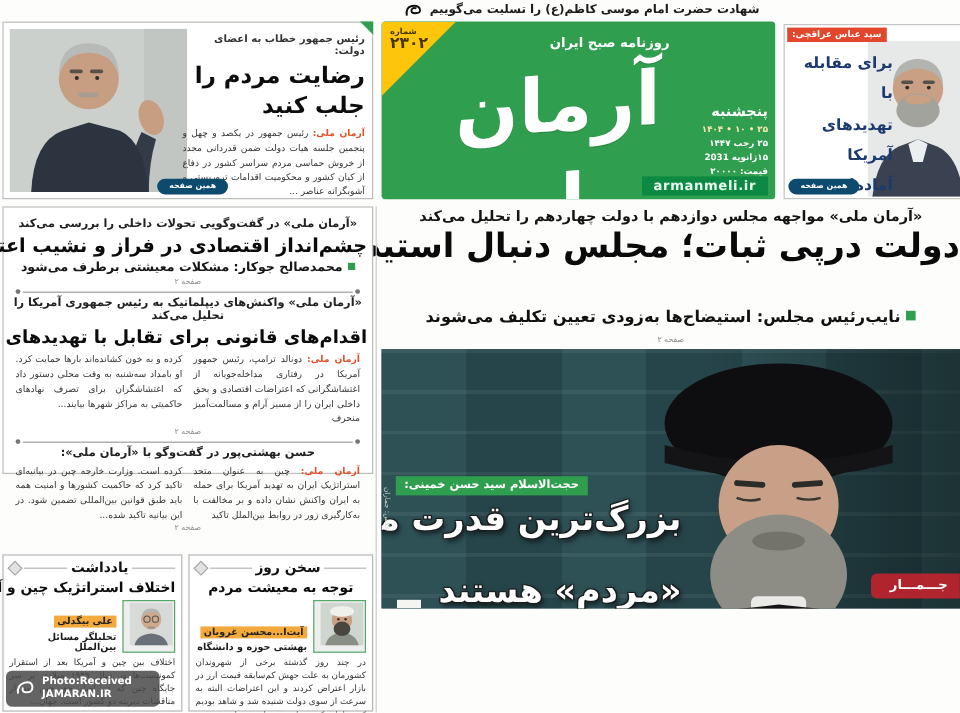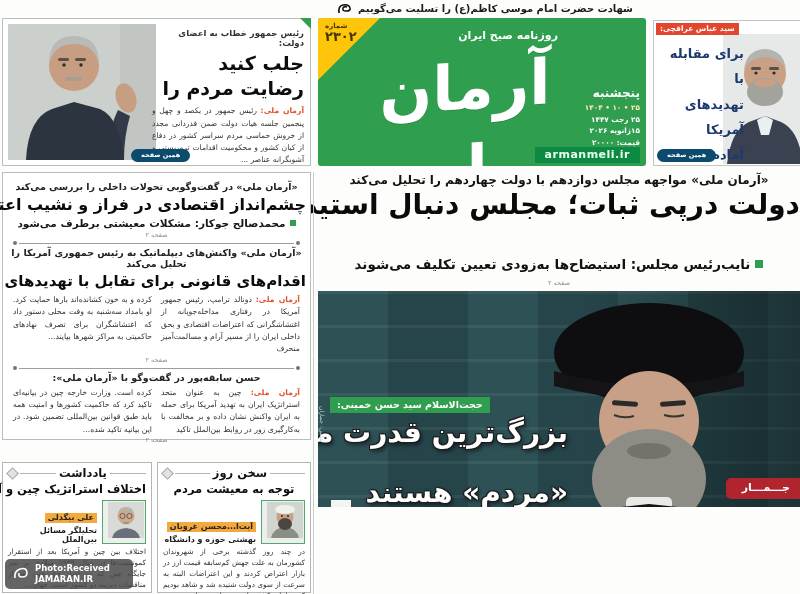--- a/index.html
+++ b/index.html
@@ -85,21 +85,21 @@
             border:1px solid #b9beba;box-sizing:border-box;}
   .fold{position:absolute;top:-1px;right:-1px;width:0;height:0;border-top:11px solid #2f9e4e;
         border-left:11px solid transparent;}
   .pres-photo{position:absolute;left:5px;top:5px;}
   .pres-text{position:absolute;right:6px;top:9px;width:152px;text-align:right;}
   .pres-kicker{font-size:8.5px;font-weight:bold;color:#333;margin-bottom:3px;}
   .pres-h{font-size:19px;font-weight:bold;color:#0c0c0c;line-height:1.3;letter-spacing:-0.5px;}
   .pres-body{margin-top:5px;font-size:7.6px;color:#333;text-align:justify;line-height:1.6;}
   .pres-btn{position:absolute;left:128px;bottom:3px;}
 
-  .stack{position:absolute;left:2px;top:172px;width:309px;height:268px;background:#fff;
+  .stack{position:absolute;left:2px;top:172px;width:309px;height:223px;background:#fff;
          border:1px solid #b9beba;box-sizing:border-box;padding:6px 4px 0;}
   .s-kicker{text-align:center;font-size:9.5px;font-weight:bold;color:#222;margin:2px 0;}
   .s-head{text-align:center;font-weight:bold;color:#0b0b0b;letter-spacing:-0.5px;white-space:nowrap;
           margin:3px 0 2px;}
   .s-head.h-a{font-size:16px;} .s-head.h-b{font-size:15px;} .s-head.h-c{font-size:17px;}
   .s-sub{text-align:center;font-size:10.5px;font-weight:bold;color:#161616;margin:3px 0 2px;}
   .cols{display:flex;gap:9px;padding:2px 6px 0;}
   .col{flex:1;font-size:7.7px;color:#333;text-align:justify;line-height:1.6;}
 
   .op-box{position:absolute;top:462px;height:131px;background:#fff;border:1px solid #b5b5b5;
@@ -140,21 +140,21 @@
     <div class="issue-corner">
       <div class="issue-label">شماره</div>
       <div class="issue-num">۲۳۰۲</div>
     </div>
     <div class="tagline">روزنامه صبح ایران</div>
     <div class="logo">آرمان ملی</div>
     <div class="datecol">
       <div class="weekday">پنجشنبه</div>
       <div class="drow accent">۲۵ • ۱۰ • ۱۴۰۴</div>
       <div class="drow">۲۵ رجب ۱۴۴۷</div>
-      <div class="drow">۱۵ژانویه ۲۰۲۶</div>
+      <div class="drow">۱۵ژانویه 2031</div>
       <div class="drow">قیمت: ۲۰۰۰۰ تومان</div>
     </div>
     <div class="webbar">armanmeli.ir</div>
   </div>
 
   <div class="ar-box">
     <span class="red-label">سید عباس عراقچی:</span>
     <svg class="ar-photo" width="84" height="130" viewBox="0 0 84 130">
       <rect width="84" height="130" fill="#e7e9e8"></rect>
       <path d="M4 130 Q8 96 26 88 L42 82 L58 88 Q76 96 80 130 Z" fill="#3a4150"></path>
@@ -219,22 +219,22 @@
       <circle cx="66" cy="42" r="25" fill="#c79e82"></circle>
       <path d="M41 40 Q41 12 66 12 Q91 12 91 40 Q86 20 66 20 Q46 20 41 40 Z" fill="#b7bab6"></path>
       <rect x="50" y="34" width="11" height="3" rx="1.5" fill="#575149"></rect>
       <rect x="67" y="34" width="11" height="3" rx="1.5" fill="#575149"></rect>
       <circle cx="56" cy="41" r="1.7" fill="#2e2b28"></circle>
       <circle cx="73" cy="41" r="1.7" fill="#2e2b28"></circle>
       <rect x="57" y="53" width="17" height="4" rx="2" fill="#a79d90"></rect>
     </svg>
     <div class="pres-text">
       <div class="pres-kicker">رئیس جمهور خطاب به اعضای دولت:</div>
+      <div class="pres-h">رضایت مردم را</div>
       <div class="pres-h">جلب کنید</div>
-      <div class="pres-h">رضایت مردم را</div>
       <div class="pres-body">
         <span class="lead">آرمان ملی:</span>
         <span>رئیس جمهور در یکصد و چهل و پنجمین جلسه هیات دولت ضمن قدردانی مجدد از خروش حماسی مردم سراسر کشور در دفاع از کیان کشور و محکومیت اقدامات تروریستی و آشوبگرانه عناصر ...</span>
       </div>
     </div>
     <span class="btn-green pres-btn">همین صفحه</span>
   </div>
 
   <div class="stack">
     <div class="s-kicker">«آرمان ملی» در گفت‌وگویی تحولات داخلی را بررسی می‌کند</div>
@@ -250,21 +250,21 @@
     <div class="cols">
       <div class="col">
         <span class="lead">آرمان ملی:</span>
         <span>دونالد ترامپ، رئیس جمهور آمریکا در رفتاری مداخله‌جویانه از اغتشاشگرانی که اعتراضات اقتصادی و بحق داخلی ایران را از مسیر آرام و مسالمت‌آمیز منحرف</span>
       </div>
       <div class="col">کرده و به خون کشانده‌اند بارها حمایت کرد. او بامداد سه‌شنبه به وقت محلی دستور داد که اغتشاشگران برای تصرف نهادهای حاکمیتی به مراکز شهرها بیایند...</div>
     </div>
     <div class="pageref">صفحه ۲</div>
     <div class="divider"></div>
 
-    <div class="s-kicker">حسن سابقه‌پور در گفت‌وگو با «آرمان ملی»:</div>
+    <div class="s-kicker">حسن بهشتی‌پور در گفت‌وگو با «آرمان ملی»:</div>
     <div class="cols">
       <div class="col">
         <span class="lead">آرمان ملی:</span>
         <span>چین به عنوان متحد استراتژیک ایران به تهدید آمریکا برای حمله به ایران واکنش نشان داده و بر مخالفت با به‌کارگیری زور در روابط بین‌الملل تاکید</span>
       </div>
       <div class="col">کرده است. وزارت خارجه چین در بیانیه‌ای تاکید کرد که حاکمیت کشورها و امنیت همه باید طبق قوانین بین‌المللی تضمین شود. در این بیانیه تاکید شده...</div>
     </div>
     <div class="pageref">صفحه ۲</div>
   </div>
 

